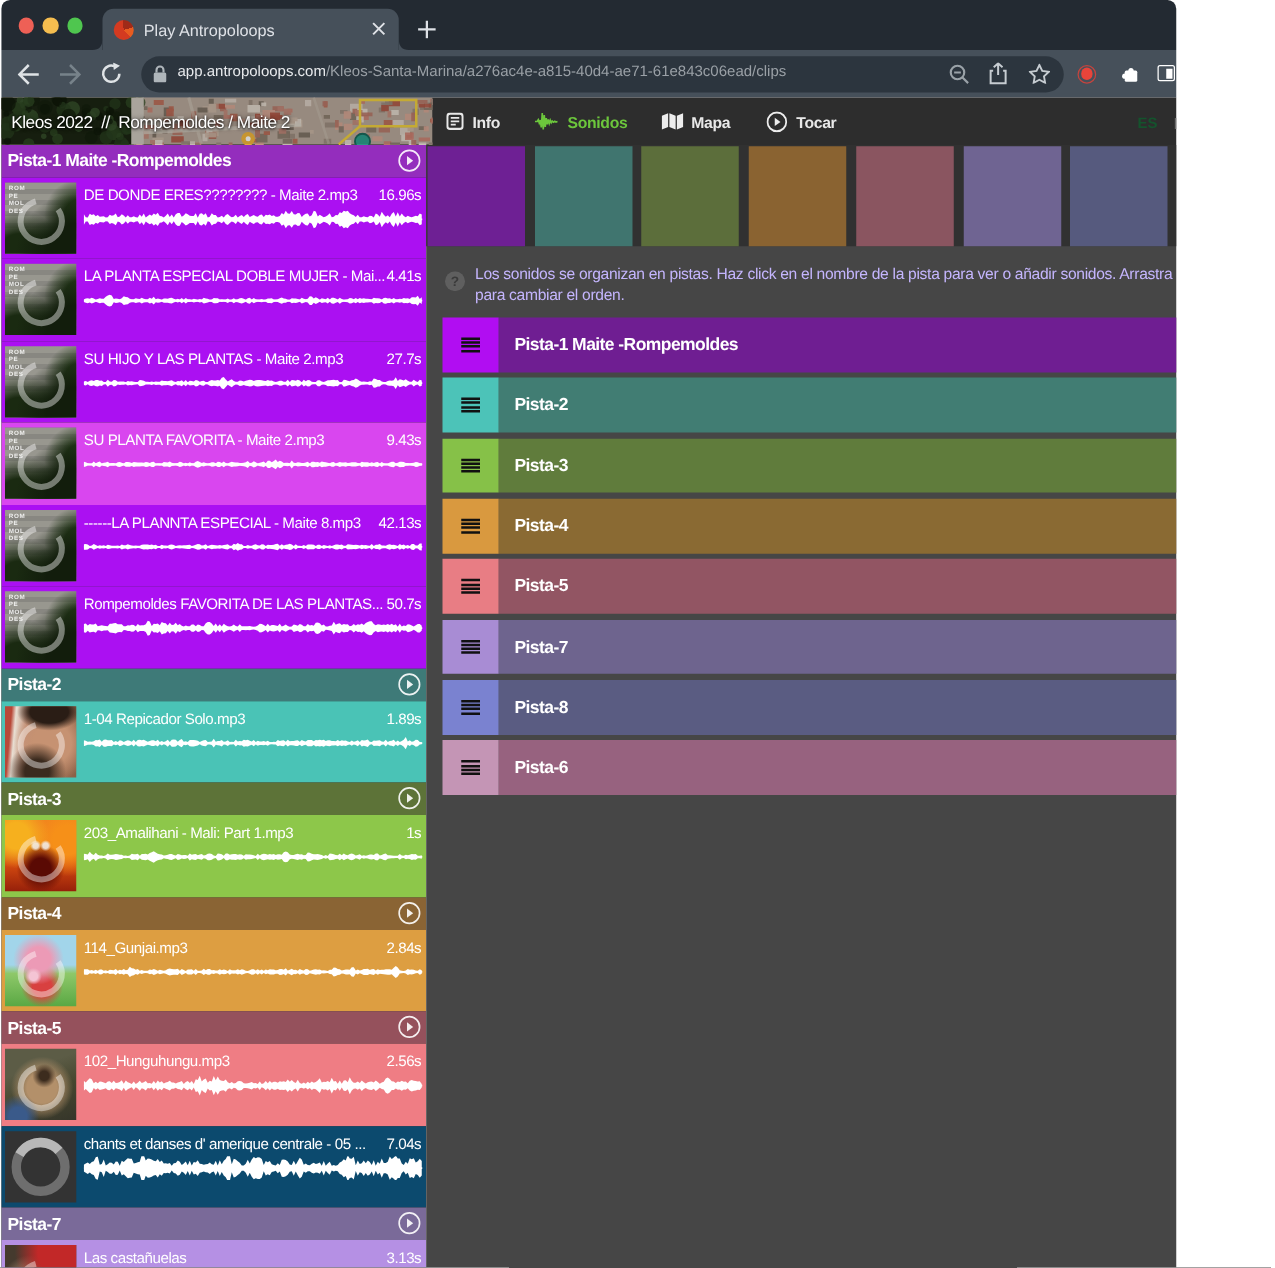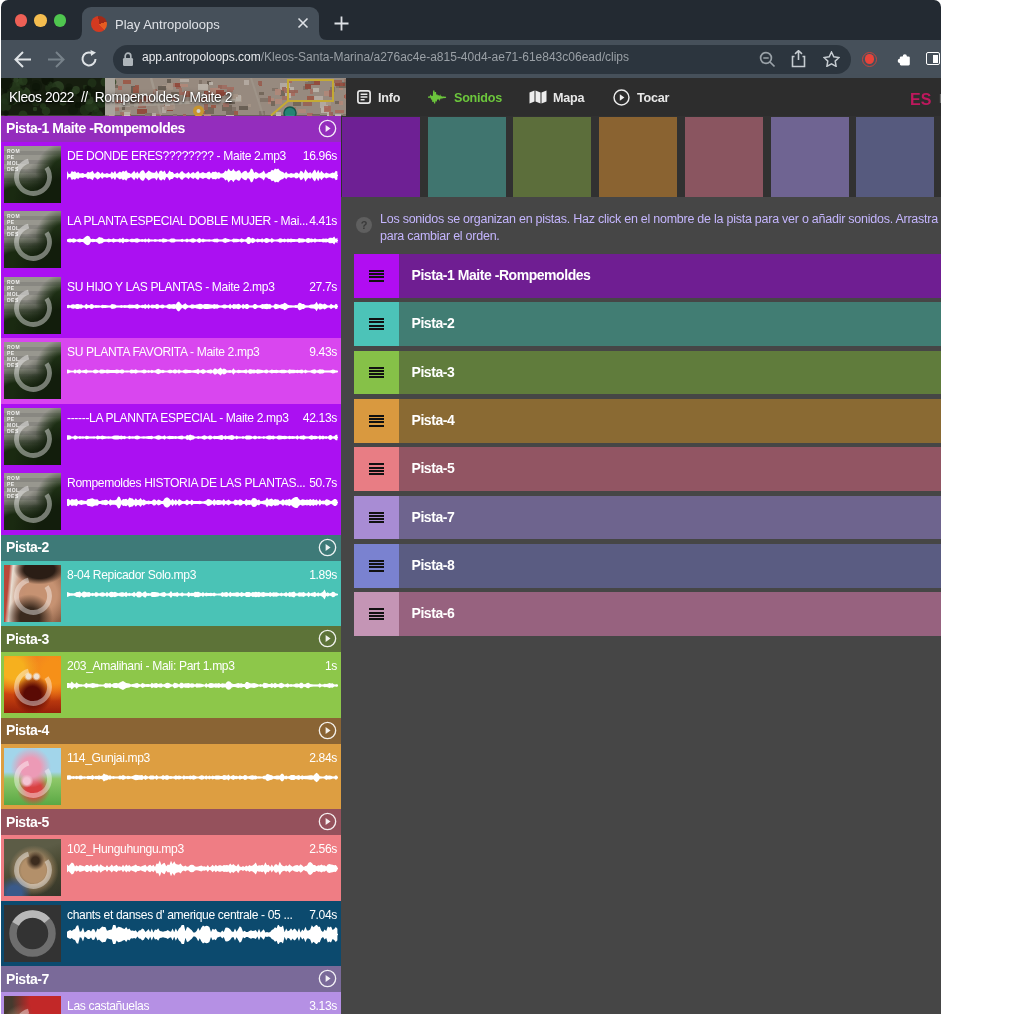--- a/index.html
+++ b/index.html
@@ -406,21 +406,21 @@
 <div class="abs nav navgreen" style="left:453px">Sonidos</div>
 <svg class="abs" style="left:528px;top:89.5px" width="18" height="14" viewBox="0 0 18 14">
       <path d="M0.5 2.5 L5.5 0.5 L5.5 11.5 L0.5 13.5 Z M6.5 0.5 L11.5 2.5 L11.5 13.5 L6.5 11.5 Z M12.5 2.5 L17.5 0.5 L17.5 11.5 L12.5 13.5 Z" fill="#ededed"></path>
     </svg>
 <div class="abs nav" style="left:552px">Mapa</div>
 <svg class="abs" style="left:612px;top:88.5px" width="17" height="17" viewBox="0 0 20 20">
       <circle cx="10" cy="10" r="8.8" fill="none" stroke="#ededed" stroke-width="1.7"></circle>
       <path d="M8 6.2 L13.4 10 L8 13.8 Z" fill="#ededed"></path>
     </svg>
 <div class="abs nav" style="left:636px">Tocar</div>
-<div class="abs" style="left:909px;top:90.5px;font-size:16px;font-weight:bold;color:#be185d">ES</div>
+<div class="abs" style="left:909px;top:90.5px;font-size:12px;font-weight:bold;color:#14532d">ES</div>
 <div class="abs" style="left:938px;top:90.5px;font-size:12.8px;font-weight:bold;color:#6e6e6e">EN</div>
 <svg class="abs" style="left:971px;top:89.5px" width="16" height="16" viewBox="0 0 16 16">
       <circle cx="8" cy="8" r="7" fill="none" stroke="#5cb832" stroke-width="1.6"></circle>
       <path d="M4.8 8 L7 10.2 L11.2 5.8" stroke="#5cb832" stroke-width="1.6" fill="none"></path>
     </svg>
 <svg class="abs" style="left:995px;top:89.5px" width="16" height="16" viewBox="0 0 16 16">
       <circle cx="8" cy="8" r="7" fill="none" stroke="#8a8f93" stroke-width="1.5"></circle>
       <circle cx="8" cy="6.3" r="2.3" fill="none" stroke="#8a8f93" stroke-width="1.5"></circle>
       <path d="M3.5 13 a4.8 4.8 0 0 1 9 0" fill="none" stroke="#8a8f93" stroke-width="1.5"></path>
     </svg>
@@ -496,37 +496,37 @@
           </svg>
         </div>
       </div>
 <div class="clip" style="top:288.0px;background:#ab10f2">
         <div class="thumb ta">
           <div class="wtxt">ROM<br>PE<br>MOL<br>DES</div>
           <svg style="position:absolute;left:0;top:0" width="57" height="57">
             <circle cx="29.0" cy="31.0" r="16.5" fill="none" stroke="rgba(255,255,255,0.42)" stroke-width="4.8" stroke-dasharray="82.9 20.7" stroke-linecap="butt" transform="rotate(-35 29.0 31.0)"></circle>
           </svg>
         </div>
-        <div class="cname">------LA PLANNTA ESPECIAL - Maite 2.mp3</div>
+        <div class="cname">------LA PLANNTA ESPECIAL - Maite 8.mp3</div>
         <div class="cdur">42.13s</div>
         <div class="cwave">
           <svg width="271" height="19" viewBox="0 0 271 19" style="display:block">
             <rect x="0" y="8.8" width="271" height="1.4" fill="#fff"></rect>
             <path d="M0.0,7.3 L1.6,7.2 L3.2,7.5 L4.8,8.7 L6.4,8.4 L8.0,7.2 L9.6,8.0 L11.2,8.7 L12.8,8.1 L14.4,8.5 L16.0,8.2 L17.6,8.7 L19.2,7.8 L20.8,8.1 L22.4,8.5 L24.0,8.5 L25.6,8.5 L27.2,8.3 L28.8,8.7 L30.4,7.5 L32.0,8.1 L33.6,8.2 L35.2,7.4 L36.8,8.0 L38.4,8.3 L40.0,8.5 L41.6,8.3 L43.2,8.6 L44.8,8.5 L46.4,7.8 L48.0,7.5 L49.6,7.6 L51.2,7.5 L52.8,7.9 L54.4,7.6 L56.0,8.2 L57.6,7.7 L59.2,8.7 L60.8,8.7 L62.4,7.7 L64.0,8.4 L65.6,8.3 L67.2,8.6 L68.8,7.8 L70.4,7.5 L72.0,8.0 L73.6,8.7 L75.2,8.4 L76.8,8.2 L78.4,8.4 L80.0,8.2 L81.6,8.1 L83.2,7.9 L84.8,7.8 L86.4,8.7 L88.0,8.4 L89.6,7.8 L91.2,7.2 L92.8,7.4 L94.4,8.3 L96.0,8.2 L97.6,7.3 L99.2,8.7 L100.8,8.2 L102.4,7.7 L104.0,8.0 L105.6,8.1 L107.2,8.3 L108.8,8.0 L110.4,8.4 L112.0,8.0 L113.6,7.7 L115.2,7.4 L116.8,8.5 L118.4,8.5 L120.0,6.9 L121.6,7.6 L123.2,6.4 L124.8,7.3 L126.4,7.4 L128.0,8.7 L129.6,8.7 L131.2,8.0 L132.8,8.5 L134.4,8.5 L136.0,7.7 L137.6,7.3 L139.2,8.1 L140.8,8.4 L142.4,7.4 L144.0,7.5 L145.6,8.7 L147.2,7.8 L148.8,8.0 L150.4,7.9 L152.0,7.7 L153.6,7.2 L155.2,6.9 L156.8,8.5 L158.4,7.3 L160.0,8.3 L161.6,7.8 L163.2,7.6 L164.8,7.0 L166.4,7.5 L168.0,8.7 L169.6,7.4 L171.2,8.6 L172.8,8.6 L174.4,8.7 L176.0,7.9 L177.6,8.7 L179.2,7.5 L180.8,7.6 L182.4,7.6 L184.0,7.7 L185.6,8.7 L187.2,7.8 L188.8,7.8 L190.4,8.7 L192.0,7.9 L193.6,8.4 L195.2,8.7 L196.8,8.1 L198.4,8.7 L200.0,8.1 L201.6,7.5 L203.2,7.5 L204.8,8.0 L206.4,7.5 L208.0,8.5 L209.6,8.6 L211.2,7.4 L212.8,7.6 L214.4,7.7 L216.0,7.9 L217.6,7.7 L219.2,8.0 L220.8,8.4 L222.4,7.7 L224.0,8.2 L225.6,7.9 L227.2,8.3 L228.8,8.6 L230.4,7.2 L232.0,8.7 L233.6,7.8 L235.2,7.8 L236.8,7.2 L238.4,8.3 L240.0,8.4 L241.6,8.5 L243.2,7.8 L244.8,7.3 L246.4,8.0 L248.0,7.7 L249.6,8.1 L251.2,8.7 L252.8,7.2 L254.4,8.2 L256.0,7.5 L257.6,8.6 L259.2,8.0 L260.8,8.7 L262.4,7.2 L264.0,7.1 L265.6,8.4 L267.2,8.3 L268.8,6.8 L270.4,6.7 L270.4,12.3 L268.8,12.2 L267.2,10.7 L265.6,10.6 L264.0,11.9 L262.4,11.8 L260.8,10.3 L259.2,11.0 L257.6,10.4 L256.0,11.5 L254.4,10.8 L252.8,11.8 L251.2,10.3 L249.6,10.9 L248.0,11.3 L246.4,11.0 L244.8,11.7 L243.2,11.2 L241.6,10.5 L240.0,10.6 L238.4,10.7 L236.8,11.8 L235.2,11.2 L233.6,11.2 L232.0,10.3 L230.4,11.8 L228.8,10.4 L227.2,10.7 L225.6,11.1 L224.0,10.8 L222.4,11.3 L220.8,10.6 L219.2,11.0 L217.6,11.3 L216.0,11.1 L214.4,11.3 L212.8,11.4 L211.2,11.6 L209.6,10.4 L208.0,10.5 L206.4,11.5 L204.8,11.0 L203.2,11.5 L201.6,11.5 L200.0,10.9 L198.4,10.3 L196.8,10.9 L195.2,10.3 L193.6,10.6 L192.0,11.1 L190.4,10.3 L188.8,11.2 L187.2,11.2 L185.6,10.3 L184.0,11.3 L182.4,11.4 L180.8,11.4 L179.2,11.5 L177.6,10.3 L176.0,11.1 L174.4,10.3 L172.8,10.4 L171.2,10.4 L169.6,11.6 L168.0,10.3 L166.4,11.5 L164.8,12.0 L163.2,11.4 L161.6,11.2 L160.0,10.7 L158.4,11.7 L156.8,10.5 L155.2,12.1 L153.6,11.8 L152.0,11.3 L150.4,11.1 L148.8,11.0 L147.2,11.2 L145.6,10.3 L144.0,11.5 L142.4,11.6 L140.8,10.6 L139.2,10.9 L137.6,11.7 L136.0,11.3 L134.4,10.5 L132.8,10.5 L131.2,11.0 L129.6,10.3 L128.0,10.3 L126.4,11.6 L124.8,11.7 L123.2,12.6 L121.6,11.4 L120.0,12.1 L118.4,10.5 L116.8,10.5 L115.2,11.6 L113.6,11.3 L112.0,11.0 L110.4,10.6 L108.8,11.0 L107.2,10.7 L105.6,10.9 L104.0,11.0 L102.4,11.3 L100.8,10.8 L99.2,10.3 L97.6,11.7 L96.0,10.8 L94.4,10.7 L92.8,11.6 L91.2,11.8 L89.6,11.2 L88.0,10.6 L86.4,10.3 L84.8,11.2 L83.2,11.1 L81.6,10.9 L80.0,10.8 L78.4,10.6 L76.8,10.8 L75.2,10.6 L73.6,10.3 L72.0,11.0 L70.4,11.5 L68.8,11.2 L67.2,10.4 L65.6,10.7 L64.0,10.6 L62.4,11.3 L60.8,10.3 L59.2,10.3 L57.6,11.3 L56.0,10.8 L54.4,11.4 L52.8,11.1 L51.2,11.5 L49.6,11.4 L48.0,11.5 L46.4,11.2 L44.8,10.5 L43.2,10.4 L41.6,10.7 L40.0,10.5 L38.4,10.7 L36.8,11.0 L35.2,11.6 L33.6,10.8 L32.0,10.9 L30.4,11.5 L28.8,10.3 L27.2,10.7 L25.6,10.5 L24.0,10.5 L22.4,10.5 L20.8,10.9 L19.2,11.2 L17.6,10.3 L16.0,10.8 L14.4,10.5 L12.8,10.9 L11.2,10.3 L9.6,11.0 L8.0,11.8 L6.4,10.6 L4.8,10.3 L3.2,11.5 L1.6,11.8 L0.0,11.7 Z" fill="#fff"></path>
           </svg>
         </div>
       </div>
 <div class="clip" style="top:353.5px;background:#ab10f2">
         <div class="thumb ta">
           <div class="wtxt">ROM<br>PE<br>MOL<br>DES</div>
           <svg style="position:absolute;left:0;top:0" width="57" height="57">
             <circle cx="29.0" cy="31.0" r="16.5" fill="none" stroke="rgba(255,255,255,0.42)" stroke-width="4.8" stroke-dasharray="82.9 20.7" stroke-linecap="butt" transform="rotate(-35 29.0 31.0)"></circle>
           </svg>
         </div>
-        <div class="cname">Rompemoldes HISTORIA DE LAS PLANTAS...</div>
+        <div class="cname">Rompemoldes FAVORITA DE LAS PLANTAS...</div>
         <div class="cdur">50.7s</div>
         <div class="cwave">
           <svg width="271" height="19" viewBox="0 0 271 19" style="display:block">
             <rect x="0" y="8.8" width="271" height="1.4" fill="#fff"></rect>
             <path d="M0.0,6.2 L1.6,5.8 L3.2,7.4 L4.8,6.1 L6.4,6.5 L8.0,6.6 L9.6,5.8 L11.2,7.9 L12.8,7.6 L14.4,7.1 L16.0,7.6 L17.6,7.7 L19.2,7.9 L20.8,6.0 L22.4,5.9 L24.0,5.6 L25.6,5.3 L27.2,6.3 L28.8,6.4 L30.4,6.3 L32.0,8.0 L33.6,7.9 L35.2,7.2 L36.8,7.3 L38.4,6.7 L40.0,6.9 L41.6,8.2 L43.2,6.2 L44.8,7.3 L46.4,7.2 L48.0,7.2 L49.6,6.4 L51.2,3.5 L52.8,4.1 L54.4,7.7 L56.0,6.0 L57.6,6.2 L59.2,5.7 L60.8,7.1 L62.4,4.5 L64.0,5.3 L65.6,5.5 L67.2,7.3 L68.8,5.2 L70.4,7.0 L72.0,6.8 L73.6,5.1 L75.2,7.2 L76.8,6.2 L78.4,7.5 L80.0,8.1 L81.6,7.4 L83.2,8.0 L84.8,8.0 L86.4,6.6 L88.0,6.6 L89.6,7.9 L91.2,6.5 L92.8,6.9 L94.4,8.0 L96.0,7.9 L97.6,5.6 L99.2,4.5 L100.8,4.5 L102.4,5.7 L104.0,7.8 L105.6,5.8 L107.2,8.1 L108.8,6.3 L110.4,8.2 L112.0,5.9 L113.6,7.1 L115.2,7.9 L116.8,8.2 L118.4,7.7 L120.0,6.6 L121.6,7.7 L123.2,8.2 L124.8,6.4 L126.4,8.0 L128.0,8.0 L129.6,7.9 L131.2,8.0 L132.8,7.8 L134.4,8.2 L136.0,8.4 L137.6,8.1 L139.2,7.4 L140.8,6.0 L142.4,6.2 L144.0,7.0 L145.6,8.0 L147.2,6.0 L148.8,7.7 L150.4,7.0 L152.0,6.9 L153.6,7.3 L155.2,7.8 L156.8,6.0 L158.4,8.1 L160.0,7.5 L161.6,6.6 L163.2,7.7 L164.8,8.4 L166.4,8.2 L168.0,6.5 L169.6,7.0 L171.2,7.5 L172.8,6.2 L174.4,6.7 L176.0,7.9 L177.6,7.9 L179.2,6.1 L180.8,7.3 L182.4,7.0 L184.0,7.5 L185.6,5.2 L187.2,4.9 L188.8,5.6 L190.4,7.3 L192.0,6.6 L193.6,8.2 L195.2,8.1 L196.8,7.6 L198.4,7.3 L200.0,4.4 L201.6,6.7 L203.2,5.9 L204.8,5.5 L206.4,7.0 L208.0,6.1 L209.6,6.5 L211.2,6.4 L212.8,8.0 L214.4,7.6 L216.0,6.1 L217.6,7.4 L219.2,6.4 L220.8,6.7 L222.4,5.8 L224.0,7.0 L225.6,5.4 L227.2,4.5 L228.8,3.9 L230.4,4.0 L232.0,6.2 L233.6,7.2 L235.2,6.3 L236.8,6.6 L238.4,6.9 L240.0,6.5 L241.6,7.0 L243.2,6.1 L244.8,7.0 L246.4,6.0 L248.0,7.2 L249.6,6.3 L251.2,8.3 L252.8,5.9 L254.4,8.1 L256.0,7.4 L257.6,7.7 L259.2,6.3 L260.8,6.6 L262.4,7.3 L264.0,8.2 L265.6,7.2 L267.2,6.1 L268.8,6.1 L270.4,7.6 L270.4,11.4 L268.8,12.9 L267.2,12.9 L265.6,11.8 L264.0,10.8 L262.4,11.7 L260.8,12.4 L259.2,12.7 L257.6,11.3 L256.0,11.6 L254.4,10.9 L252.8,13.1 L251.2,10.7 L249.6,12.7 L248.0,11.8 L246.4,13.0 L244.8,12.0 L243.2,12.9 L241.6,12.0 L240.0,12.5 L238.4,12.1 L236.8,12.4 L235.2,12.7 L233.6,11.8 L232.0,12.8 L230.4,15.0 L228.8,15.1 L227.2,14.5 L225.6,13.6 L224.0,12.0 L222.4,13.2 L220.8,12.3 L219.2,12.6 L217.6,11.6 L216.0,12.9 L214.4,11.4 L212.8,11.0 L211.2,12.6 L209.6,12.5 L208.0,12.9 L206.4,12.0 L204.8,13.5 L203.2,13.1 L201.6,12.3 L200.0,14.6 L198.4,11.7 L196.8,11.4 L195.2,10.9 L193.6,10.8 L192.0,12.4 L190.4,11.7 L188.8,13.4 L187.2,14.1 L185.6,13.8 L184.0,11.5 L182.4,12.0 L180.8,11.7 L179.2,12.9 L177.6,11.1 L176.0,11.1 L174.4,12.3 L172.8,12.8 L171.2,11.5 L169.6,12.0 L168.0,12.5 L166.4,10.8 L164.8,10.6 L163.2,11.3 L161.6,12.4 L160.0,11.5 L158.4,10.9 L156.8,13.0 L155.2,11.2 L153.6,11.7 L152.0,12.1 L150.4,12.0 L148.8,11.3 L147.2,13.0 L145.6,11.0 L144.0,12.0 L142.4,12.8 L140.8,13.0 L139.2,11.6 L137.6,10.9 L136.0,10.6 L134.4,10.8 L132.8,11.2 L131.2,11.0 L129.6,11.1 L128.0,11.0 L126.4,11.0 L124.8,12.6 L123.2,10.8 L121.6,11.3 L120.0,12.4 L118.4,11.3 L116.8,10.8 L115.2,11.1 L113.6,11.9 L112.0,13.1 L110.4,10.8 L108.8,12.7 L107.2,10.9 L105.6,13.2 L104.0,11.2 L102.4,13.3 L100.8,14.5 L99.2,14.5 L97.6,13.4 L96.0,11.1 L94.4,11.0 L92.8,12.1 L91.2,12.5 L89.6,11.1 L88.0,12.4 L86.4,12.4 L84.8,11.0 L83.2,11.0 L81.6,11.6 L80.0,10.9 L78.4,11.5 L76.8,12.8 L75.2,11.8 L73.6,13.9 L72.0,12.2 L70.4,12.0 L68.8,13.8 L67.2,11.7 L65.6,13.5 L64.0,13.7 L62.4,14.5 L60.8,11.9 L59.2,13.3 L57.6,12.8 L56.0,13.0 L54.4,11.3 L52.8,14.9 L51.2,15.5 L49.6,12.6 L48.0,11.8 L46.4,11.8 L44.8,11.7 L43.2,12.8 L41.6,10.8 L40.0,12.1 L38.4,12.3 L36.8,11.7 L35.2,11.8 L33.6,11.1 L32.0,11.0 L30.4,12.7 L28.8,12.6 L27.2,12.7 L25.6,13.7 L24.0,13.4 L22.4,13.1 L20.8,13.0 L19.2,11.1 L17.6,11.3 L16.0,11.4 L14.4,11.9 L12.8,11.4 L11.2,11.1 L9.6,13.2 L8.0,12.4 L6.4,12.5 L4.8,12.9 L3.2,11.6 L1.6,13.2 L0.0,12.8 Z" fill="#fff"></path>
           </svg>
         </div>
       </div>
 <div class="shead" style="top:419.0px;background:#3e7a78">
         <span class="t">Pista-2</span>
@@ -534,21 +534,21 @@
           <circle cx="10" cy="10" r="8.6" fill="none" stroke="rgba(255,255,255,0.9)" stroke-width="1.4"></circle>
           <path d="M8 6.2 L13.2 10 L8 13.8 Z" fill="rgba(255,255,255,0.9)"></path>
         </svg>
       </div>
 <div class="clip" style="top:445.0px;background:#4ac3b6">
         <div class="thumb tb">
           <svg style="position:absolute;left:0;top:0" width="57" height="57">
             <circle cx="29.0" cy="31.0" r="16.5" fill="none" stroke="rgba(255,255,255,0.42)" stroke-width="4.8" stroke-dasharray="82.9 20.7" stroke-linecap="butt" transform="rotate(-35 29.0 31.0)"></circle>
           </svg>
         </div>
-        <div class="cname">8-04 Repicador Solo.mp3</div>
+        <div class="cname">1-04 Repicador Solo.mp3</div>
         <div class="cdur">1.89s</div>
         <div class="cwave">
           <svg width="271" height="19" viewBox="0 0 271 19" style="display:block">
             <rect x="0" y="8.8" width="271" height="1.4" fill="#fff"></rect>
             <path d="M0.0,7.1 L1.6,7.6 L3.2,8.3 L4.8,8.2 L6.4,8.4 L8.0,8.0 L9.6,6.9 L11.2,7.1 L12.8,6.5 L14.4,8.3 L16.0,6.7 L17.6,6.6 L19.2,7.2 L20.8,7.2 L22.4,7.0 L24.0,8.5 L25.6,7.8 L27.2,8.5 L28.8,7.1 L30.4,7.6 L32.0,8.5 L33.6,7.8 L35.2,7.2 L36.8,7.6 L38.4,8.4 L40.0,6.8 L41.6,8.6 L43.2,7.0 L44.8,6.8 L46.4,7.2 L48.0,6.8 L49.6,7.6 L51.2,8.3 L52.8,7.8 L54.4,7.2 L56.0,7.2 L57.6,7.9 L59.2,6.8 L60.8,8.6 L62.4,7.7 L64.0,8.6 L65.6,8.0 L67.2,6.7 L68.8,8.5 L70.4,6.7 L72.0,6.6 L73.6,6.8 L75.2,8.3 L76.8,7.0 L78.4,6.2 L80.0,8.3 L81.6,7.9 L83.2,8.5 L84.8,7.0 L86.4,6.9 L88.0,6.9 L89.6,7.2 L91.2,7.6 L92.8,8.6 L94.4,7.7 L96.0,7.2 L97.6,7.0 L99.2,8.5 L100.8,8.4 L102.4,8.1 L104.0,6.0 L105.6,8.3 L107.2,7.8 L108.8,7.7 L110.4,6.9 L112.0,8.4 L113.6,8.2 L115.2,7.2 L116.8,8.5 L118.4,8.4 L120.0,8.6 L121.6,6.8 L123.2,8.2 L124.8,7.7 L126.4,7.9 L128.0,6.7 L129.6,7.1 L131.2,6.8 L132.8,7.6 L134.4,8.2 L136.0,7.0 L137.6,8.5 L139.2,7.5 L140.8,8.1 L142.4,8.1 L144.0,7.8 L145.6,8.3 L147.2,7.5 L148.8,8.5 L150.4,8.7 L152.0,8.4 L153.6,8.5 L155.2,7.0 L156.8,7.7 L158.4,7.3 L160.0,7.1 L161.6,8.4 L163.2,6.8 L164.8,7.9 L166.4,7.8 L168.0,7.7 L169.6,7.3 L171.2,7.2 L172.8,8.3 L174.4,7.0 L176.0,7.8 L177.6,8.2 L179.2,7.0 L180.8,7.0 L182.4,7.0 L184.0,8.0 L185.6,6.9 L187.2,7.2 L188.8,6.8 L190.4,7.2 L192.0,6.7 L193.6,7.7 L195.2,7.2 L196.8,7.1 L198.4,7.7 L200.0,7.7 L201.6,7.9 L203.2,7.0 L204.8,7.9 L206.4,7.2 L208.0,7.6 L209.6,7.3 L211.2,8.1 L212.8,8.5 L214.4,7.4 L216.0,8.4 L217.6,8.0 L219.2,7.1 L220.8,8.6 L222.4,6.9 L224.0,7.4 L225.6,7.1 L227.2,6.5 L228.8,8.3 L230.4,8.6 L232.0,7.3 L233.6,7.5 L235.2,7.4 L236.8,7.1 L238.4,8.2 L240.0,8.4 L241.6,6.8 L243.2,8.6 L244.8,7.7 L246.4,7.5 L248.0,6.8 L249.6,8.5 L251.2,7.3 L252.8,8.5 L254.4,7.8 L256.0,6.7 L257.6,4.6 L259.2,8.2 L260.8,7.2 L262.4,8.4 L264.0,7.9 L265.6,6.7 L267.2,7.0 L268.8,8.5 L270.4,8.7 L270.4,10.3 L268.8,10.5 L267.2,12.0 L265.6,12.3 L264.0,11.1 L262.4,10.6 L260.8,11.8 L259.2,10.8 L257.6,14.4 L256.0,12.3 L254.4,11.2 L252.8,10.5 L251.2,11.7 L249.6,10.5 L248.0,12.2 L246.4,11.5 L244.8,11.3 L243.2,10.4 L241.6,12.2 L240.0,10.6 L238.4,10.8 L236.8,11.9 L235.2,11.6 L233.6,11.5 L232.0,11.7 L230.4,10.4 L228.8,10.7 L227.2,12.5 L225.6,11.9 L224.0,11.6 L222.4,12.1 L220.8,10.4 L219.2,11.9 L217.6,11.0 L216.0,10.6 L214.4,11.6 L212.8,10.5 L211.2,10.9 L209.6,11.7 L208.0,11.4 L206.4,11.8 L204.8,11.1 L203.2,12.0 L201.6,11.1 L200.0,11.3 L198.4,11.3 L196.8,11.9 L195.2,11.8 L193.6,11.3 L192.0,12.3 L190.4,11.8 L188.8,12.2 L187.2,11.8 L185.6,12.1 L184.0,11.0 L182.4,12.0 L180.8,12.0 L179.2,12.0 L177.6,10.8 L176.0,11.2 L174.4,12.0 L172.8,10.7 L171.2,11.8 L169.6,11.7 L168.0,11.3 L166.4,11.2 L164.8,11.1 L163.2,12.2 L161.6,10.6 L160.0,11.9 L158.4,11.7 L156.8,11.3 L155.2,12.0 L153.6,10.5 L152.0,10.6 L150.4,10.3 L148.8,10.5 L147.2,11.5 L145.6,10.7 L144.0,11.2 L142.4,10.9 L140.8,10.9 L139.2,11.5 L137.6,10.5 L136.0,12.0 L134.4,10.8 L132.8,11.4 L131.2,12.2 L129.6,11.9 L128.0,12.3 L126.4,11.1 L124.8,11.3 L123.2,10.8 L121.6,12.2 L120.0,10.4 L118.4,10.6 L116.8,10.5 L115.2,11.8 L113.6,10.8 L112.0,10.6 L110.4,12.1 L108.8,11.3 L107.2,11.2 L105.6,10.7 L104.0,13.0 L102.4,10.9 L100.8,10.6 L99.2,10.5 L97.6,12.0 L96.0,11.8 L94.4,11.3 L92.8,10.4 L91.2,11.4 L89.6,11.8 L88.0,12.1 L86.4,12.1 L84.8,12.0 L83.2,10.5 L81.6,11.1 L80.0,10.7 L78.4,12.8 L76.8,12.0 L75.2,10.7 L73.6,12.2 L72.0,12.4 L70.4,12.3 L68.8,10.5 L67.2,12.3 L65.6,11.0 L64.0,10.4 L62.4,11.3 L60.8,10.4 L59.2,12.2 L57.6,11.1 L56.0,11.8 L54.4,11.8 L52.8,11.2 L51.2,10.7 L49.6,11.4 L48.0,12.2 L46.4,11.8 L44.8,12.2 L43.2,12.0 L41.6,10.4 L40.0,12.2 L38.4,10.6 L36.8,11.4 L35.2,11.8 L33.6,11.2 L32.0,10.5 L30.4,11.4 L28.8,11.9 L27.2,10.5 L25.6,11.2 L24.0,10.5 L22.4,12.0 L20.8,11.8 L19.2,11.8 L17.6,12.4 L16.0,12.3 L14.4,10.7 L12.8,12.5 L11.2,11.9 L9.6,12.1 L8.0,11.0 L6.4,10.6 L4.8,10.8 L3.2,10.7 L1.6,11.4 L0.0,11.9 Z" fill="#fff"></path>
           </svg>
         </div>
       </div>
 <div class="shead" style="top:510.5px;background:#5d7338">
         <span class="t">Pista-3</span>

